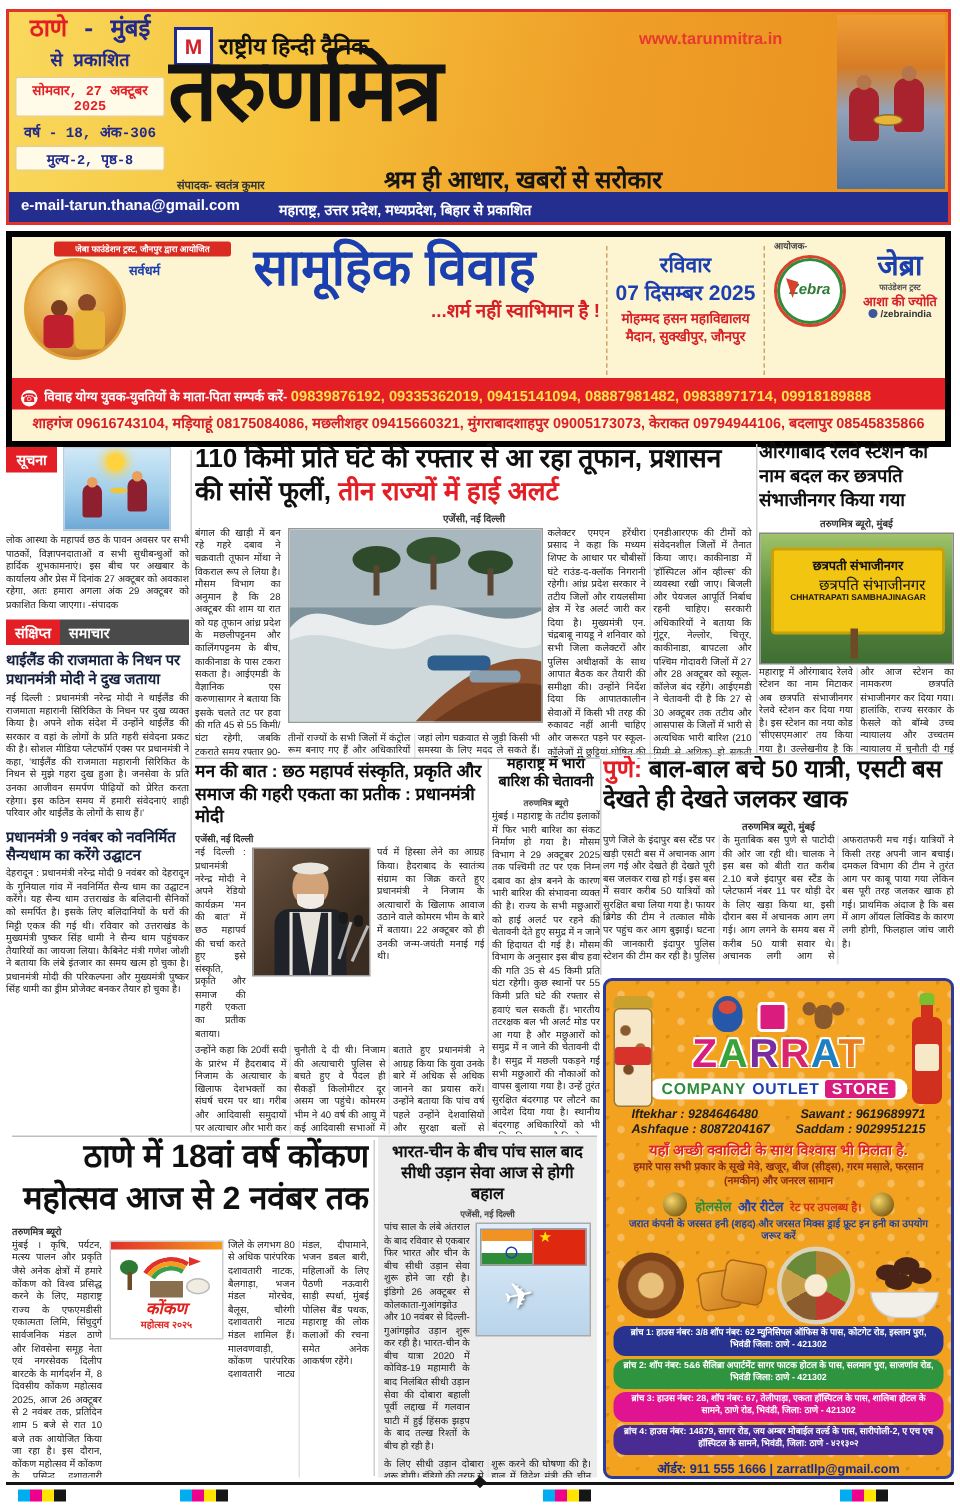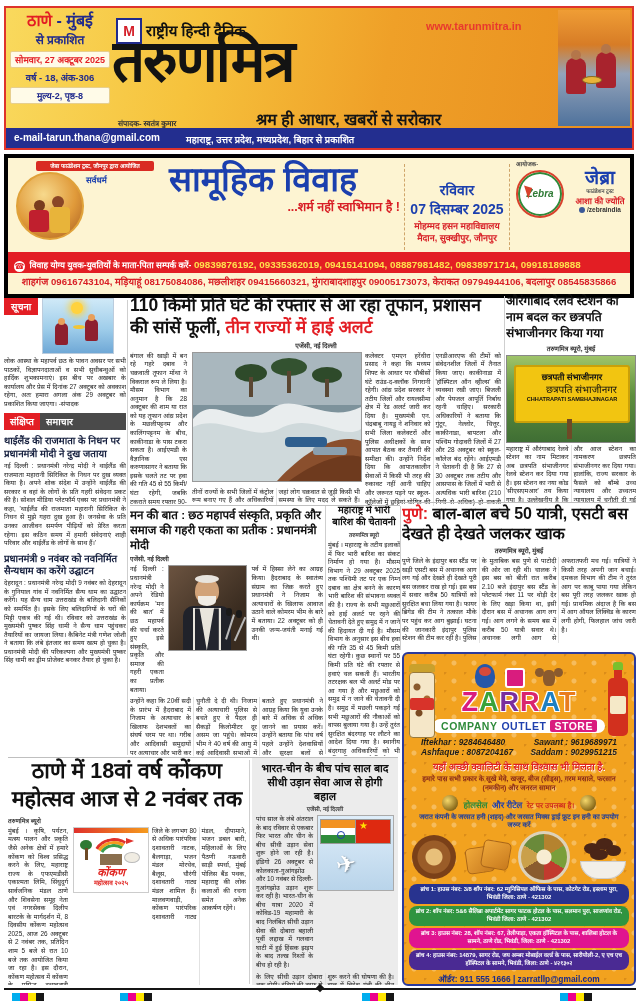--- a/index.html
+++ b/index.html
@@ -9,21 +9,21 @@
   .bt{font-size:6.4px;line-height:1.34;text-align:justify;color:#222;}
   .cols2{column-count:2;column-gap:5px;column-rule:1px solid #e2e2e2;}
   .cols3{column-count:3;column-gap:5px;column-rule:1px solid #e2e2e2;}
   .byline{font-size:6.6px;font-weight:bold;color:#333;text-align:center;margin:2px 0;}
   .vline{background:#cfcfcf;width:1px;position:absolute;}
   .hline{background:#bfbfbf;height:1px;position:absolute;}
 
   
   .masthead{left:4px;top:6px;width:630px;height:144px;border:2px solid #de342c;box-sizing:border-box;
     background:linear-gradient(100deg,#f9d95d 0%,#f6c23c 30%,#efa028 60%,#e88d1e 100%);}
-  .info-box{left:4px;top:4px;width:100px;text-align:center;}
+  .info-box{left:4px;top:4px;width:100px;text-align:center;font-family:Liberation Mono, monospace;}
   .ed-red{color:#e31e24;}  .ed-blue{color:#202a8c;}
   .ed-line{font-size:16px;font-weight:900;line-height:1.1;}
   .ed-pub{font-size:12px;font-weight:900;color:#202a8c;margin-top:1px;}
   .ed-strip{background:#fffbe8;border:1px solid #e7cf8e;font-size:9px;font-weight:bold;
             margin-top:3px;padding:1px 0;border-radius:2px;}
   .ed-vol{font-size:9.5px;font-weight:900;color:#202a8c;margin-top:3px;}
   .tm-logo{left:110px;top:10px;width:22px;height:22px;background:#fff;border:2px solid #202a8c;
            text-align:center;font-size:14px;font-weight:900;color:#d4202a;line-height:22px;}
   .daily{left:140px;top:12px;font-size:15px;font-weight:900;color:#111;}
   .site{left:420px;top:12px;font-size:11px;font-weight:bold;color:#e8392e;}
@@ -51,21 +51,21 @@
   .ad-h2{position:absolute;left:34px;top:22px;width:12px;height:12px;border-radius:50%;background:#8a4626;}
   .ad-b1{position:absolute;left:11px;top:36px;width:20px;height:22px;border-radius:4px;background:#c01f2e;}
   .ad-b2{position:absolute;left:32px;top:33px;width:20px;height:26px;border-radius:4px;background:#e8b43a;}
   .ad-sarv{left:78px;top:16px;font-size:8.5px;font-weight:900;color:#1b3fae;}
   .ad-main{left:118px;top:4px;width:274px;text-align:center;}
   .ad-title{font-size:34px;font-weight:900;color:#1b3fae;line-height:1.05;}
   .ad-sub{font-size:12.5px;font-weight:900;color:#d81f26;text-align:right;margin-top:0px;}
   .ad-invite{font-size:12px;font-weight:900;color:#1b3fae;margin-top:2px;}
   .ad-date{left:396px;top:6px;width:106px;text-align:center;border-left:1px dashed #cfa56a;
            border-right:1px dashed #cfa56a;padding:0 2px;height:86px;box-sizing:border-box;}
-  .ad-day{font-size:14px;font-weight:900;color:#1b3fae;margin-top:16px;}
+  .ad-day{font-size:14px;font-weight:900;color:#1b3fae;margin-top:2px;}
   .ad-dt{font-size:14px;font-weight:900;color:#1b3fae;}
   .ad-venue{font-size:9px;font-weight:900;color:#d81f26;line-height:1.3;margin-top:3px;}
   .ad-org{left:508px;top:2px;width:118px;}
   .ad-orglab{font-size:6px;font-weight:bold;color:#444;}
   .zebra-logo{float:left;width:44px;height:44px;border-radius:50%;background:#fff;border:2px solid #d8422c;
               box-shadow:0 0 0 2px #2e8b3a inset;text-align:center;margin-top:2px;position:relative;}
   .zebra-run{position:absolute;left:8px;top:12px;width:0;height:0;border-left:7px solid #d8422c;
              border-top:5px solid transparent;border-bottom:9px solid transparent;transform:rotate(-18deg);}
   .zebra-txt{font-size:10px;font-weight:900;font-style:italic;color:#2e7a34;line-height:44px;}
   .jebra{margin-left:50px;text-align:center;}
@@ -209,21 +209,21 @@
   .zp-d{position:absolute;background:#4a2517;border-radius:50%;}
   .zp-d1{left:6px;top:8px;width:16px;height:11px;} .zp-d2{left:18px;top:3px;width:17px;height:12px;}
   .zp-d3{left:28px;top:10px;width:15px;height:11px;} .zp-d4{left:12px;top:14px;width:18px;height:11px;}
   .z-branches{margin:3px 5px 0;}
   .z-br{border-radius:8px;color:#fff;font-size:5.9px;font-weight:700;line-height:1.35;padding:2px 5px;margin-top:2px;text-align:center;}
   .z-br0{background:#28338f}.z-br1{background:#2f9440}.z-br2{background:#e01490}.z-br3{background:#4a2a93}
   .z-order{font-size:8.4px;font-weight:900;color:#1b2b8a;margin-top:3px;}
 
   
   .konkan{left:8px;top:758px;width:238px;height:227px;overflow:hidden;}
-  .konkan-hl{font-size:21.5px;font-weight:900;line-height:1.3;text-align:center;color:#101010;}
+  .konkan-hl{font-size:21.5px;font-weight:900;line-height:1.3;text-align:right;color:#101010;}
   .konkan-by{font-size:6.4px;font-weight:bold;color:#333;margin:2px 0;}
   .konkan-row{display:flex;gap:5px;}
   .kk-c1{width:60px;}
   .kk-mid{width:74px;}
   .kk-logo{width:74px;height:64px;position:relative;border:1px solid #ccc;background:#fff;overflow:hidden;text-align:center;}
   .kk-stripe{height:5px;background:linear-gradient(90deg,#e0312b,#f59b1e);}
   .kk-rb1,.kk-rb2,.kk-rb3{position:absolute;border-radius:50%;border:3px solid transparent;}
   .kk-rb1{left:18px;top:10px;width:38px;height:38px;border-top-color:#e0312b;transform:rotate(-12deg);}
   .kk-rb2{left:21px;top:13px;width:32px;height:32px;border-top-color:#f59b1e;transform:rotate(-12deg);}
   .kk-rb3{left:24px;top:16px;width:26px;height:26px;border-top-color:#3a9e4a;transform:rotate(-12deg);}

